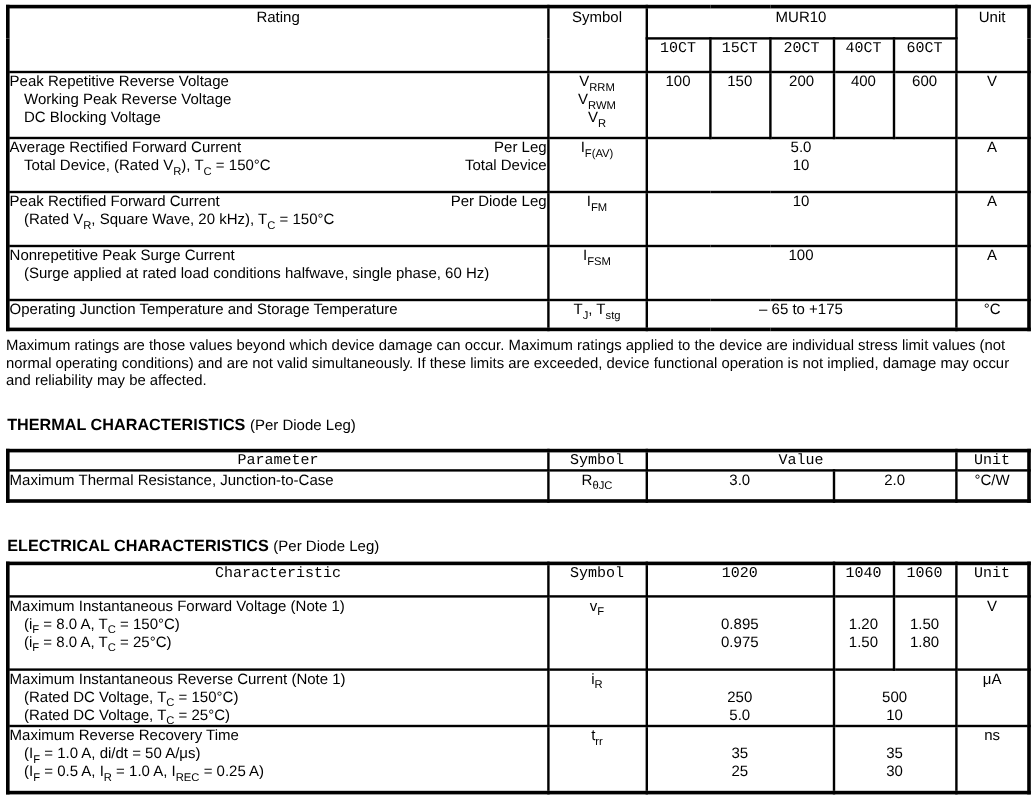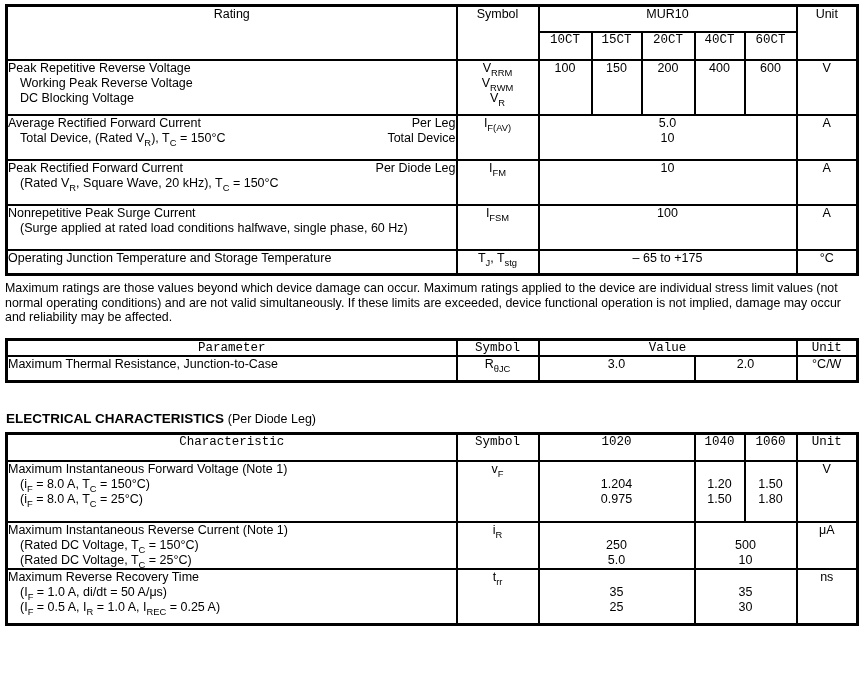--- a/index.html
+++ b/index.html
@@ -158,20 +158,24 @@
       <td class="clm">Operating Junction Temperature and Storage Temperature</td>
       <td class="cm">T<sub>J</sub>, T<sub>stg</sub></td>
       <td colspan="5" class="cm">– 65 to +175</td>
       <td class="cm">°C</td>
     </tr>
   </tbody>
     </table>
 
   <div class="note">Maximum ratings are those values beyond which device damage can occur. Maximum ratings applied to the device are individual stress limit values (not normal operating conditions) and are not valid simultaneously. If these limits are exceeded, device functional operation is not implied, damage may occur and reliability may be affected.</div>
 
+  <div class="sech" id="h-thermal">
+    <span>THERMAL CHARACTERISTICS</span>
+    <span class="nrm">(Per Diode Leg)</span>
+  </div>
 
   <table class="dt" id="t2">
     <colgroup>
       <col style="width:450px">
         <col style="width:82px">
         <col style="width:156px">
         <col style="width:102px">
         <col style="width:61px">
     </colgroup>
     <tbody>
@@ -223,21 +227,21 @@
         <div class="line ind">
               <span>(i<sub>F</sub> = 8.0 A, T<sub>C</sub> = 150°C)</span>
             </div>
         <div class="line ind">
               <span>(i<sub>F</sub> = 8.0 A, T<sub>C</sub> = 25°C)</span>
             </div>
       </td>
       <td class="cs">v<sub>F</sub></td>
       <td class="cs">
         <div class="vl"></div>
-        <div class="vl">1.204</div>
+        <div class="vl">0.895</div>
         <div class="vl">0.975</div>
       </td>
       <td class="cs">
         <div class="vl"></div>
         <div class="vl">1.20</div>
         <div class="vl">1.50</div>
       </td>
       <td class="cs">
         <div class="vl"></div>
         <div class="vl">1.50</div>

